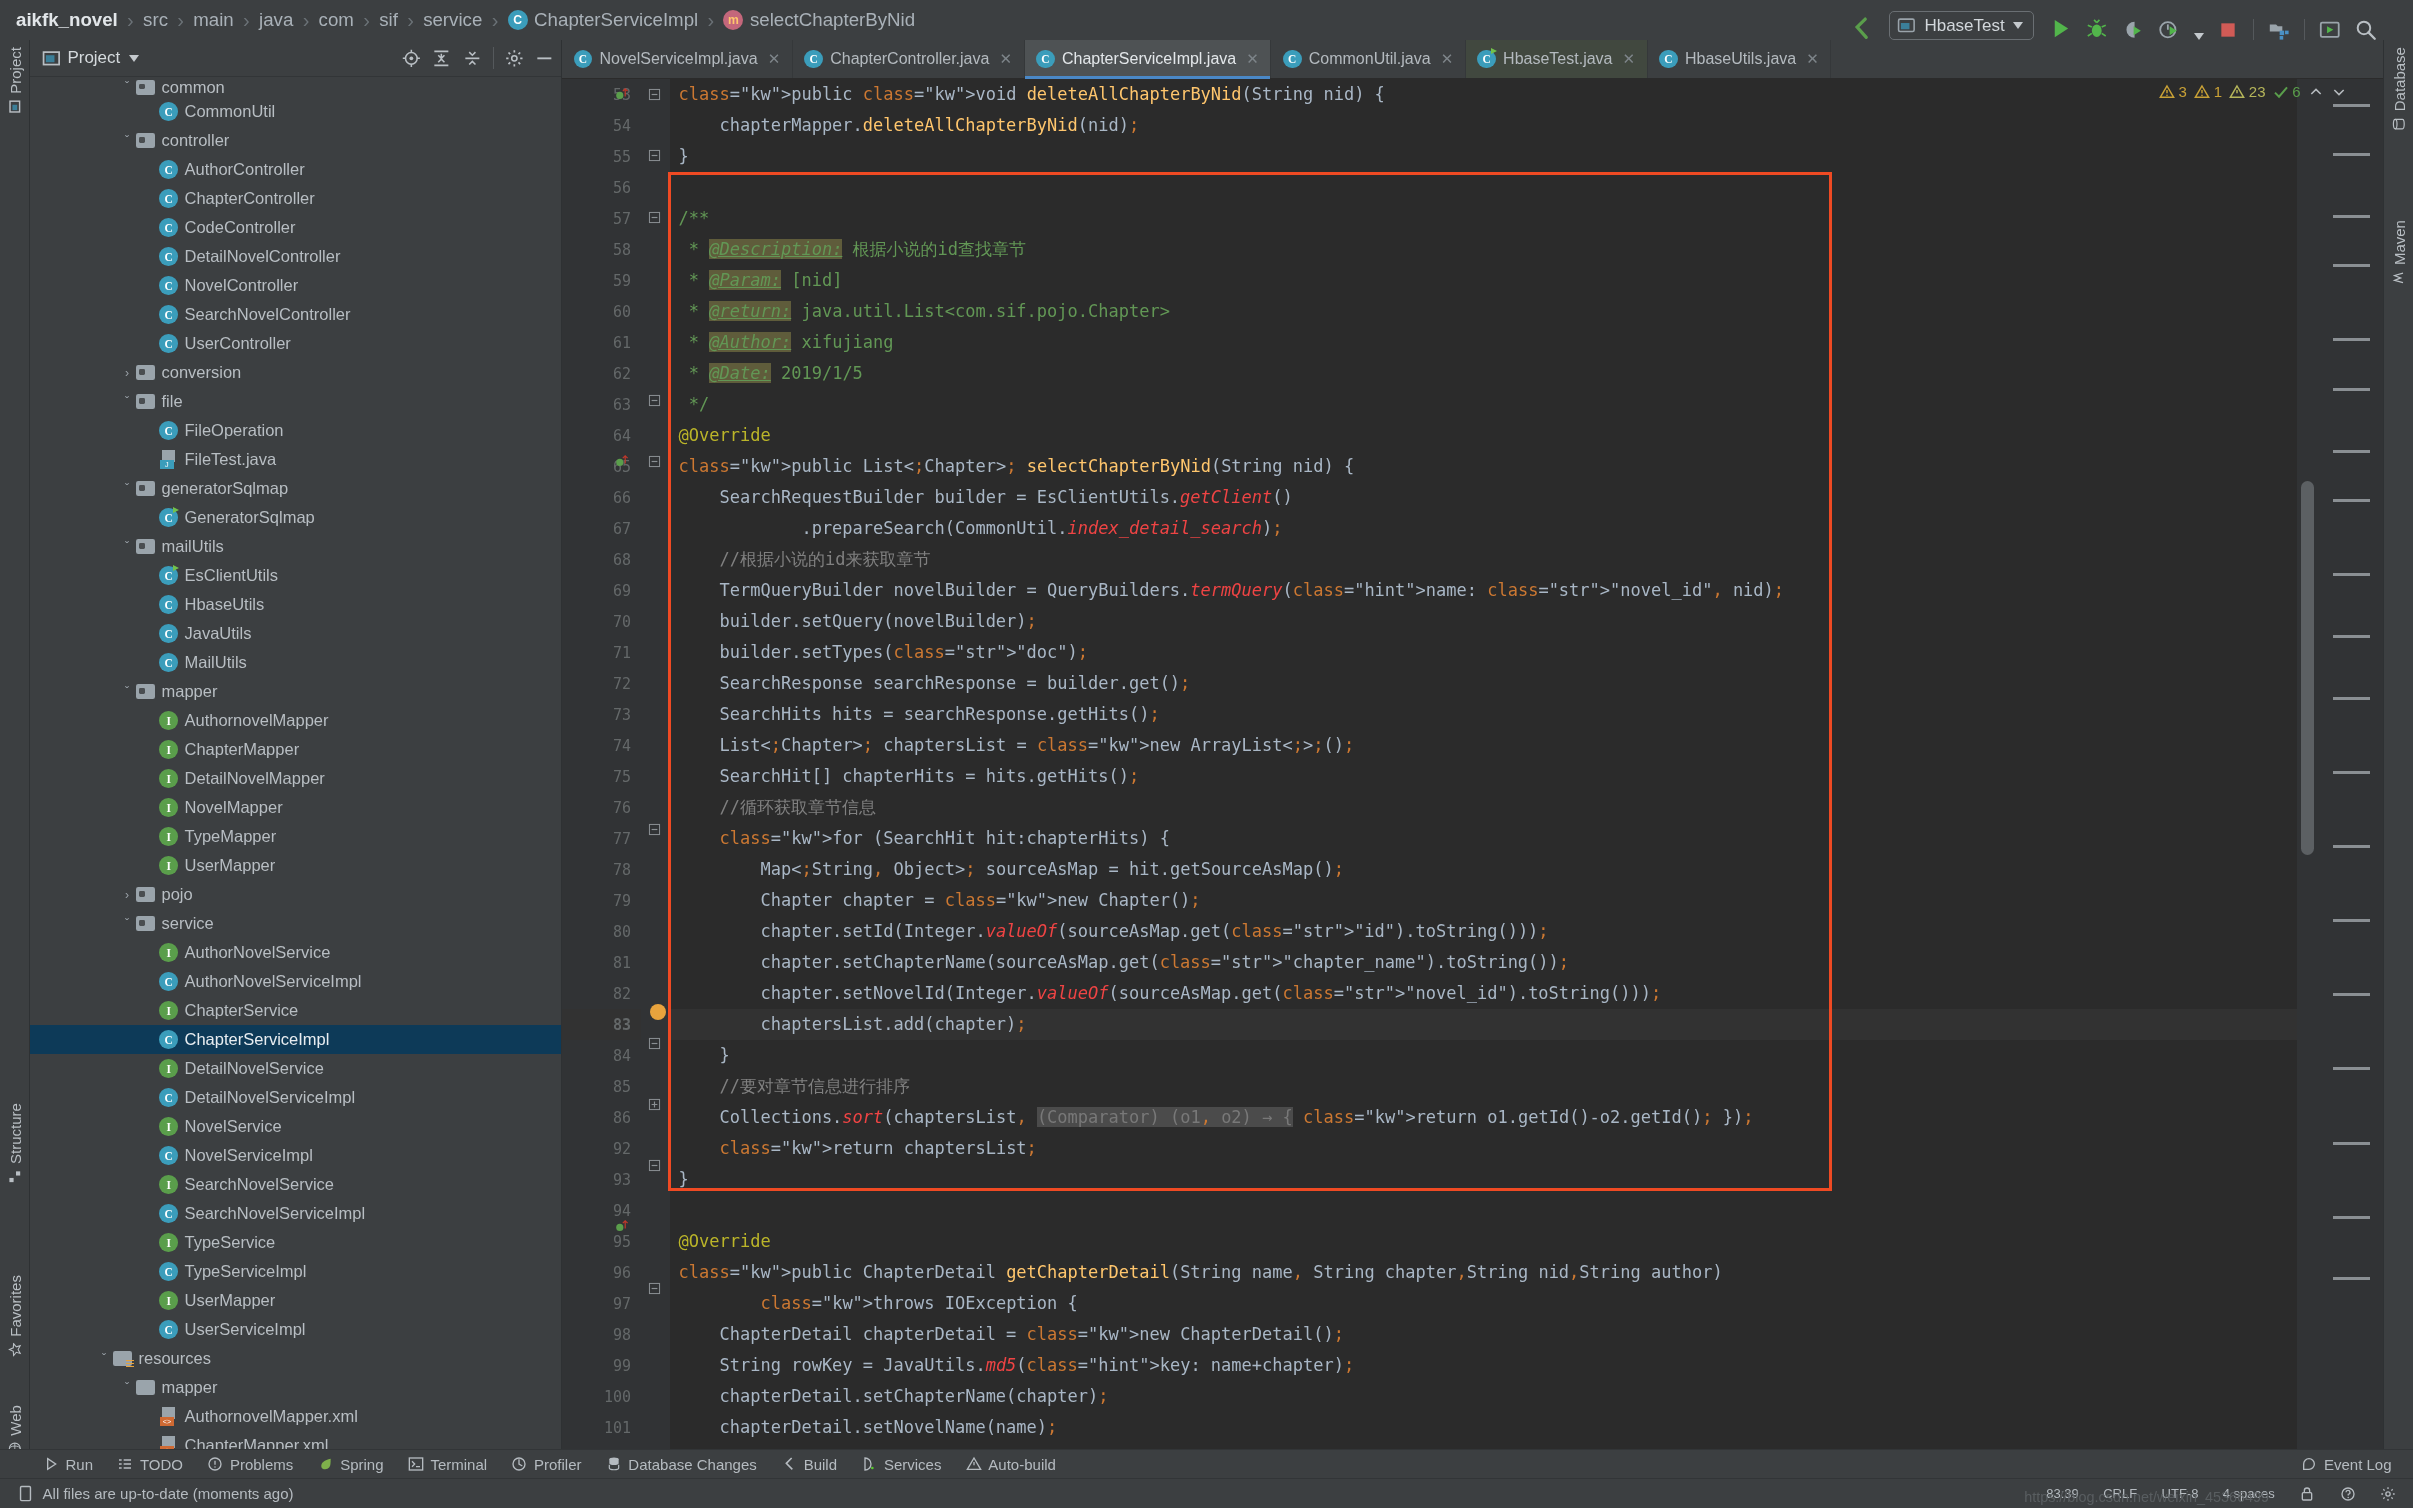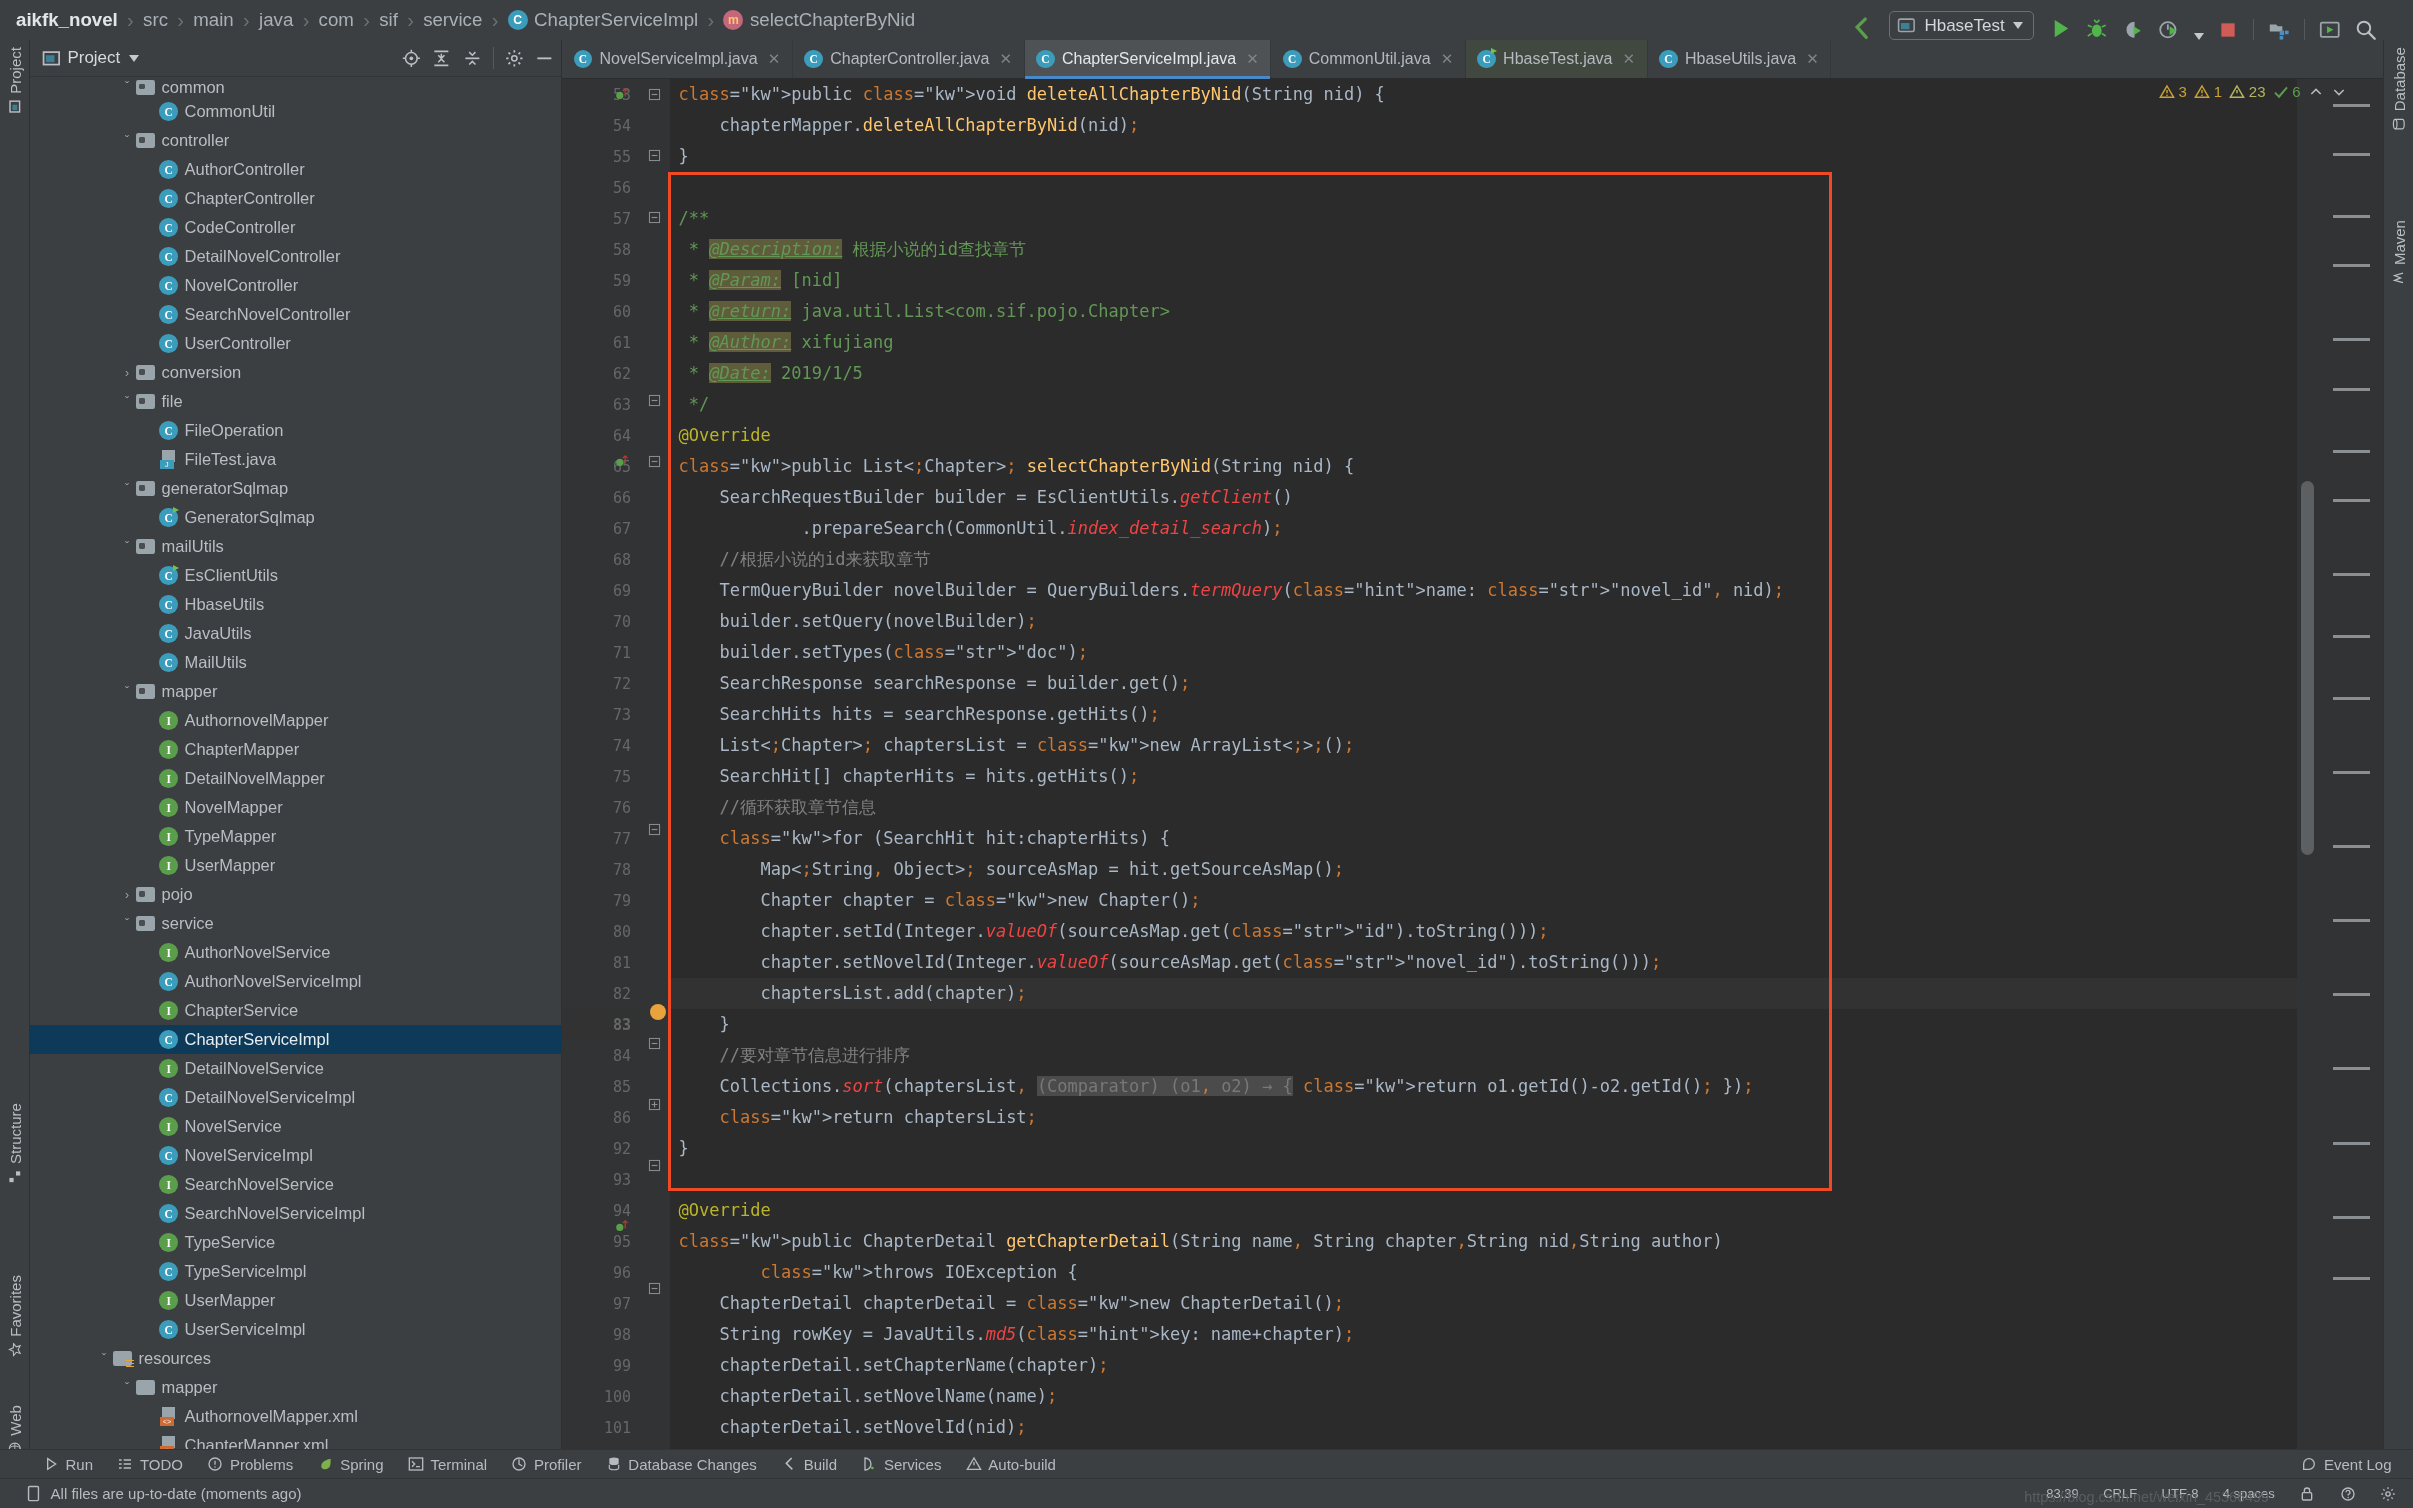--- a/index.html
+++ b/index.html
@@ -179,21 +179,21 @@
     position: absolute; left: 0; bottom: 30px; width: 2413px; height: 29px;
     background: #3c3f41; display: flex; align-items: center; padding-left: 43px;
     border-top: 0.7px solid #323537; gap: 24.4px;
   }
   .twitem { display:flex; align-items:center; gap: 6.5px; color:#b5bbc0; font-size: 15px; white-space: nowrap; }
   #evlog { margin-left: auto; padding-right: 21.5px; display:flex; align-items:center; gap:7.2px;
            color:#b5bbc0; font-size: 15px; }
 
   #status {
     position: absolute; left: 0; bottom: 0; width: 2413px; height: 30px;
-    background: #3c3f41; display: flex; align-items: center; padding-left: 25px;
+    background: #3c3f41; display: flex; align-items: center; padding-left: 17px;
     border-top: 0.7px solid #323537;
   }
   #status .txt { color: #b5bbc0; font-size: 15px; margin-left: 8.6px; }
   #statusright { margin-left: auto; display:flex; align-items:center; gap: 24.4px; padding-right: 17px;
                  color:#b5bbc0; font-size: 13px; }
   #watermark { position:absolute; right: 144px; bottom: 2.9px; color: #5e6366; font-size: 14.4px; opacity: .85; }
 </style>
 </head>
 <body>
 
@@ -1003,20 +1003,21 @@
         <div class="cl">    builder.setTypes(<span <span="" class="kw">class</span>="str"&gt;"doc")<span class="sep2">;</span></div>
         <div class="cl">    SearchResponse searchResponse = builder.get()<span class="sep2">;</span></div>
         <div class="cl">    SearchHits hits = searchResponse.getHits()<span class="sep2">;</span></div>
         <div class="cl">    List&lt;<span class="sep2">;</span>Chapter&gt;<span class="sep2">;</span> chaptersList = <span <span="" class="kw">class</span>="kw"&gt;new ArrayList&lt;<span class="sep2">;</span>&gt;<span class="sep2">;</span>()<span class="sep2">;</span></div>
         <div class="cl">    SearchHit[] chapterHits = hits.getHits()<span class="sep2">;</span></div>
         <div class="cl"><span class="cmt">    //循环获取章节信息</span></div>
         <div class="cl">    <span <span="" class="kw">class</span>="kw"&gt;for (SearchHit hit:chapterHits) {</div>
         <div class="cl">        Map&lt;<span class="sep2">;</span>String<span class="sep2">,</span> Object&gt;<span class="sep2">;</span> sourceAsMap = hit.getSourceAsMap()<span class="sep2">;</span></div>
         <div class="cl">        Chapter chapter = <span <span="" class="kw">class</span>="kw"&gt;new Chapter()<span class="sep2">;</span></div>
         <div class="cl">        chapter.setId(Integer.<span class="stat">valueOf</span>(sourceAsMap.get(<span <span="" class="kw">class</span>="str"&gt;"id").toString()))<span class="sep2">;</span></div>
+        <div class="cl">        chapter.setChapterName(sourceAsMap.get(<span <span="" class="kw">class</span>="str"&gt;"chapter_name").toString())<span class="sep2">;</span></div>
         <div class="cl">        chapter.setNovelId(Integer.<span class="stat">valueOf</span>(sourceAsMap.get(<span <span="" class="kw">class</span>="str"&gt;"novel_id").toString()))<span class="sep2">;</span></div>
         <div class="cl hl">        chaptersList.add(chapter)<span class="sep2">;</span></div>
         <div class="cl">    }</div>
         <div class="cl"><span class="cmt">    //要对章节信息进行排序</span></div>
         <div class="cl">    Collections.<span class="stat">sort</span>(chaptersList<span class="sep2">,</span> <span class="lam">(Comparator) (o1<span class="sep2">,</span> o2) → {</span> <span <span="" class="kw">class</span>="kw"&gt;return o1.getId()-o2.getId()<span class="sep2">;</span> })<span class="sep2">;</span></div>
         <div class="cl">    <span <span="" class="kw">class</span>="kw"&gt;return chaptersList<span class="sep2">;</span></div>
         <div class="cl">}</div>
         <div class="cl"></div>
         <div class="cl"><span class="ann">@Override</span></div>
         <div class="cl"><span <span="" class="kw">class</span>="kw"&gt;public ChapterDetail <span class="mth">getChapterDetail</span>(String name<span class="sep2">,</span> String chapter<span class="sep2">,</span>String nid<span class="sep2">,</span>String author)</div>

